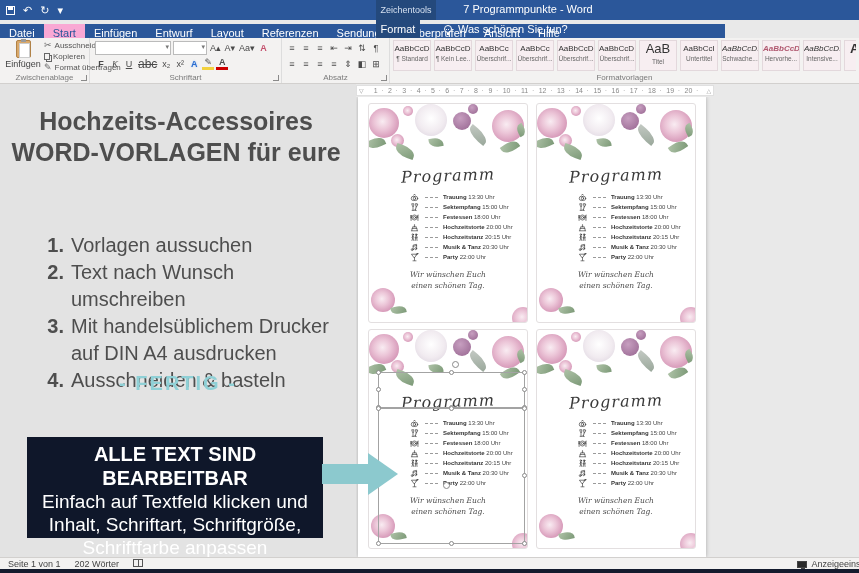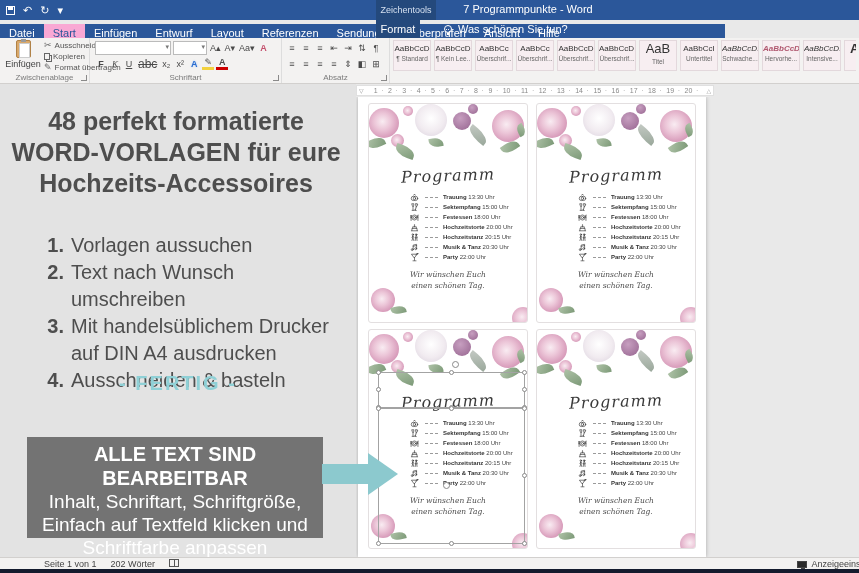--- a/index.html
+++ b/index.html
@@ -134,29 +134,29 @@
   .rot-b{top:152px;left:47%;}
 
   
   #overlay{position:absolute;left:0;top:84px;width:356px;height:473px;background:#e3e3e3;}
   #ov-heading{position:absolute;top:22px;left:0;width:352px;text-align:center;font-size:25px;line-height:1.24;font-weight:bold;color:#4e4e4e;}
   #steps{position:absolute;top:148px;left:40px;width:314px;font-size:20px;line-height:1.35;color:#4e4e4e;}
   .step{display:flex;}
   .step-num{width:24px;margin-right:7px;font-weight:bold;text-align:right;flex:0 0 auto;}
   .step-text{flex:1;}
   #fertig{position:absolute;top:288px;left:0;width:356px;text-align:center;font-size:20px;font-weight:bold;letter-spacing:2px;color:#8fd0d6;}
-  #callout{position:absolute;top:353px;left:27px;width:296px;height:101px;background:#737373;color:#fff;text-align:center;padding-top:5px;}
+  #callout{position:absolute;top:353px;left:27px;width:296px;height:101px;background:#0f172a;color:#fff;text-align:center;padding-top:5px;}
   #callout-title{font-size:20px;font-weight:bold;line-height:1.2;}
   #callout-body{font-size:19px;line-height:1.22;}
   #arrow-body{position:absolute;left:322px;top:464px;width:46px;height:20px;background:#8cc9ce;z-index:5;}
   #arrow-head{position:absolute;left:368px;top:453px;width:0;height:0;border-left:30px solid #8cc9ce;border-top:21px solid transparent;border-bottom:21px solid transparent;z-index:5;}
 
   
   #statusbar{position:absolute;left:0;top:557px;width:859px;height:12px;background:#f3f2f1;border-top:1px solid #d2d0ce;font-size:9px;color:#444;}
-  #status-left{position:absolute;left:8px;top:1px;display:flex;gap:14px;margin-left:36px;}
+  #status-left{position:absolute;left:8px;top:1px;display:flex;gap:14px;}
   #status-right{position:absolute;right:-4px;top:1px;display:flex;gap:4px;align-items:center;white-space:nowrap;}
   .book-ic{width:10px;height:8px;border:1px solid #555;position:relative;display:inline-block;}
   .book-ic::after{content:"";position:absolute;left:4px;top:0;width:1px;height:6px;background:#555;}
   .mon-ic{width:10px;height:7px;border:1px solid #444;position:relative;display:inline-block;background:#2b2b2b;}
   .mon-ic::after{content:"";position:absolute;left:3px;bottom:-2px;width:4px;height:1px;background:#444;}
   #taskstrip{position:absolute;left:0;top:569px;width:859px;height:4px;background:#141b2d;}
 </style>
 </head>
 <body>
 
@@ -312,20 +312,21 @@
         </div>
         <div class="chip">
           <div class="chip-prev">AaBbCcD.</div>
           <div class="chip-lab">Intensive...</div>
         </div>
         <div class="chip">
           <div class="chip-prev">AaB</div>
           <div class="chip-lab"></div>
         </div>
       </div>
+    <div class="glabel">Formatvorlagen</div>
   </div>
 </div>
 
 <div id="rulerbar">
   <span id="tab-selector"></span>
   <div id="ruler">
     <span class="margin-marker" style="margin-left:2px;">▽</span>
     <div id="ruler-ticks">
         <span class="tick">1</span>
         <span class="tick">2</span>
@@ -825,23 +826,22 @@
     <span class="leaf corner-bl-leaf"></span>
     <span class="rose corner-br"></span>
 
   </div>
       </div>
   </div>
 </div>
 
 <div id="overlay">
   <div id="ov-heading">
-    <div>48 perfekt formatierte</div>
+    <div>Hochzeits-Accessoires</div>
     <div>WORD-VORLAGEN für eure</div>
-    <div>Hochzeits-Accessoires</div>
   </div>
   <div id="steps">
       <div class="step">
         <span class="step-num">1.</span>
         <span class="step-text">Vorlagen aussuchen</span>
       </div>
       <div class="step">
         <span class="step-num">2.</span>
         <span class="step-text">Text nach Wunsch umschreiben</span>
       </div>
@@ -851,22 +851,22 @@
       </div>
       <div class="step">
         <span class="step-num">4.</span>
         <span class="step-text">Ausschneiden &amp; basteln</span>
       </div>
     </div>
   <div id="fertig">- FERTIG -</div>
   <div id="callout">
     <div id="callout-title">ALLE TEXT SIND BEARBEITBAR</div>
     <div id="callout-body">
+        <div>Einfach auf Textfeld klicken und</div>
         <div>Inhalt, Schriftart, Schriftgröße,</div>
-        <div>Einfach auf Textfeld klicken und</div>
         <div>Schriftfarbe anpassen</div>
       </div>
   </div>
 </div>
 <div id="arrow-body"></div>
 <div id="arrow-head"></div>
 
 <div id="statusbar">
   <div id="status-left">
     <span>Seite 1 von 1</span>

